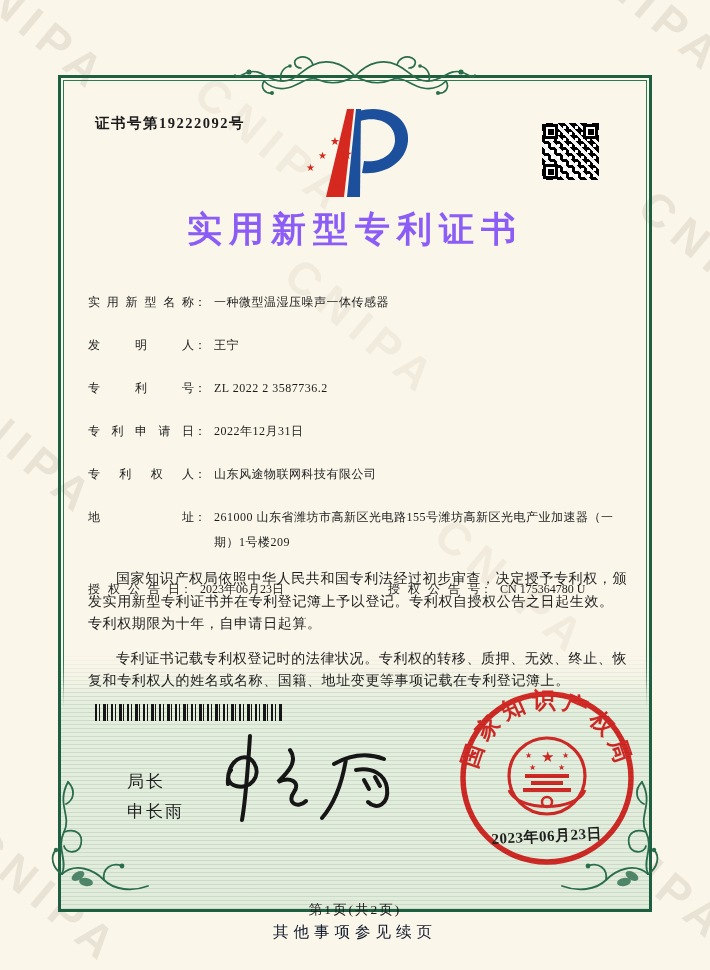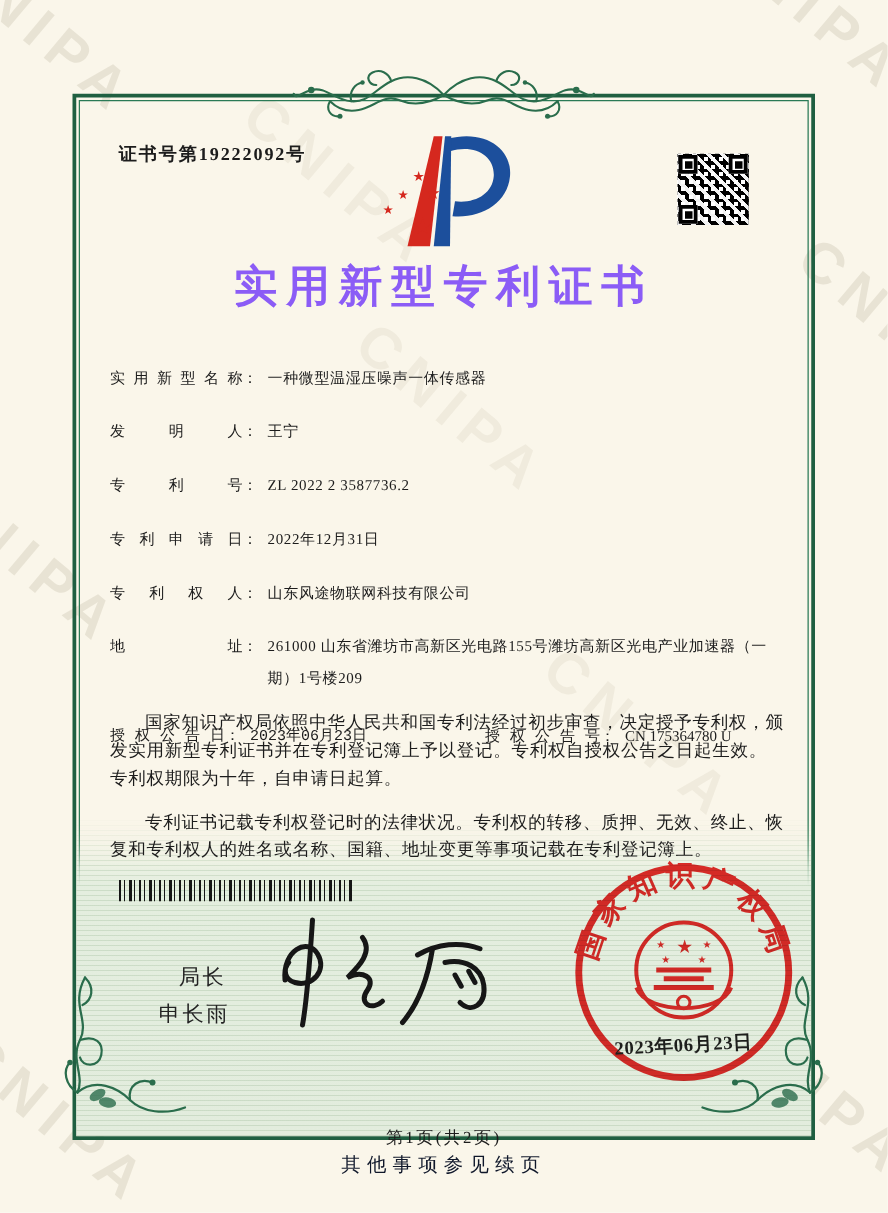--- a/index.html
+++ b/index.html
@@ -66,38 +66,38 @@
   }
 
   
   .fields{left:88px;top:290px;width:540px;font-size:12px;}
   .frow{display:flex;margin-bottom:18px;line-height:25px;}
   .frow.tight{margin-bottom:12px;}
   .row-label{flex:0 0 106px;text-align:justify;text-align-last:justify;}
   .colon{flex:0 0 20px;}
   .row-value{flex:1;letter-spacing:0.5px;}
   .grant-row{display:flex;line-height:25px;margin-top:22px;}
-  .gpair1{display:flex;width:300px;font-family:Liberation Mono, monospace;}
+  .gpair1{display:flex;width:300px;}
   .gpair2{display:flex;flex:1;}
   .gpair1 .row-label,.gpair2 .row-label{flex:0 0 92px;}
 
   
   .paras{left:88px;top:556px;width:540px;font-size:14px;line-height:22.5px;}
   .paras p{margin:12px 0 10px;text-indent:2em;letter-spacing:0.6px;}
 
   
   .barcode{
     left:95px;top:704px;width:188px;height:17px;
     background:repeating-linear-gradient(90deg,
       #151515 0 2px, rgba(0,0,0,0) 2px 4px,
       #151515 4px 5px, rgba(0,0,0,0) 5px 8px,
       #151515 8px 11px, rgba(0,0,0,0) 11px 12px,
       #151515 12px 13px, rgba(0,0,0,0) 13px 16px);
   }
-  .sig-title{left:127px;top:770px;font-size:17px;font-family:Liberation Serif, serif;letter-spacing:2px;color:#222;margin-left:16px;}
+  .sig-title{left:127px;top:770px;font-size:17px;font-family:Liberation Serif, serif;letter-spacing:2px;color:#222;}
   .sig-name{left:127px;top:800px;font-size:17px;font-family:"Liberation Sans","DejaVu Sans",sans-serif;letter-spacing:2px;color:#222;}
   .sig-svg{left:198px;top:726px;}
   .seal{left:453px;top:684px;mix-blend-mode:multiply;opacity:0.95;}
   .seal .ring-text{font-family:"Liberation Serif","DejaVu Serif",serif;font-weight:bold;font-size:23px;letter-spacing:6px;fill:#e9211f;}
   .seal .seal-date{font-family:"Liberation Serif","DejaVu Serif",serif;font-weight:bold;font-size:15px;fill:#151515;letter-spacing:0.5px;}
   .seal .glyph{font-family:"DejaVu Sans",sans-serif;fill:#e9211f;}
 
   .page-info{left:58px;top:901px;width:594px;text-align:center;font-size:13.5px;letter-spacing:2px;}
   .cont-note{left:0;top:922px;width:710px;text-align:center;font-size:15.5px;letter-spacing:5px;color:#0f172a;}
 

